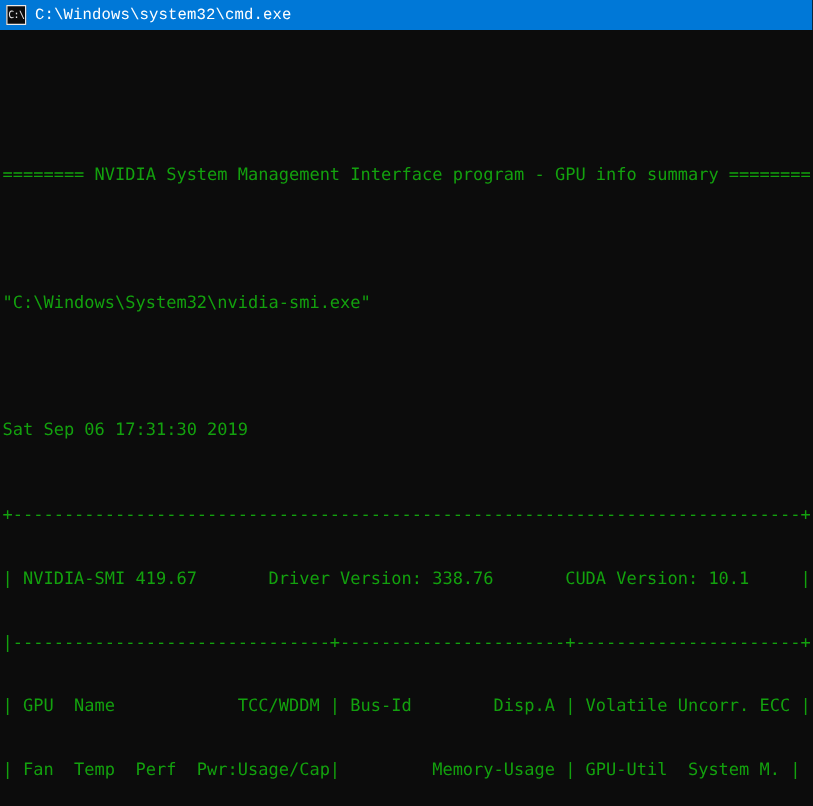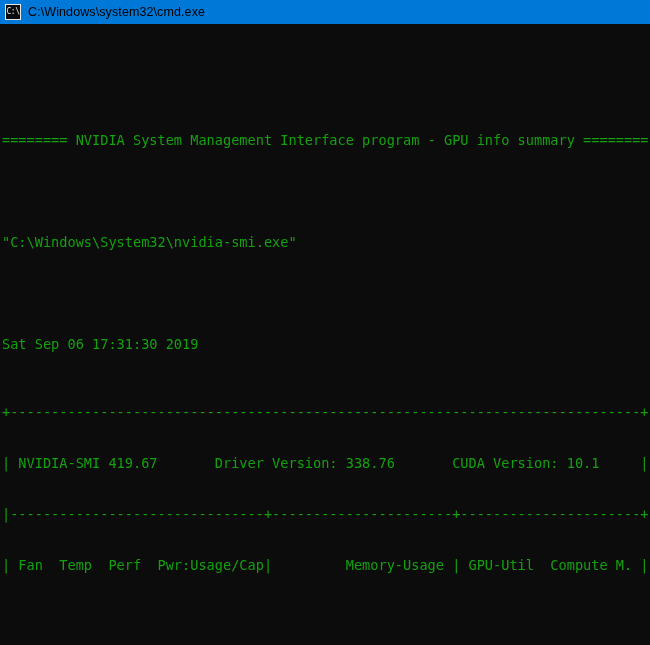--- a/index.html
+++ b/index.html
@@ -40,22 +40,22 @@
   }
   #titlebar-icon .glyph {
     color: #e8e8e8;
     font-family: "DejaVu Sans Mono", "Liberation Mono", monospace;
     font-size: 8px;
     line-height: 8px;
     letter-spacing: -0.5px;
     white-space: nowrap;
   }
   #titlebar-title {
-    color: #000000;
-    font-family: Liberation Sans, sans-serif;
+    color: #ffffff;
+    font-family: Liberation Mono, monospace;
     font-size: 12.5px;
     line-height: 24px;
     white-space: nowrap;
     letter-spacing: 0.1px;
   }
 
   
   #console {
     background: #0c0c0c;
     width: 650px;
@@ -95,21 +95,22 @@
     <div class="line"> </div>
     <div class="line">======== NVIDIA System Management Interface program - GPU info summary ========</div>
     <div class="line"> </div>
     <div class="line">"C:\Windows\System32\nvidia-smi.exe"</div>
     <div class="line"> </div>
     <div class="line">Sat Sep 06 17:31:30 2019</div>
 
     <div class="line">+-----------------------------------------------------------------------------+</div>
     <div class="line">| NVIDIA-SMI 419.67       Driver Version: 338.76       CUDA Version: 10.1     |</div>
     <div class="line">|-------------------------------+----------------------+----------------------+</div>
-    <div class="line">| Fan  Temp  Perf  Pwr:Usage/Cap|         Memory-Usage | GPU-Util  Compute M. |</div>
+    <div class="line">| GPU  Name            TCC/WDDM | Bus-Id        Disp.A | Volatile Uncorr. ECC |</div>
+    <div class="line">| Fan  Temp  Perf  Pwr:Usage/Cap|         Memory-Usage | GPU-Util  System M. |</div>
     
     
     
     
 
     
     
     
     
     

